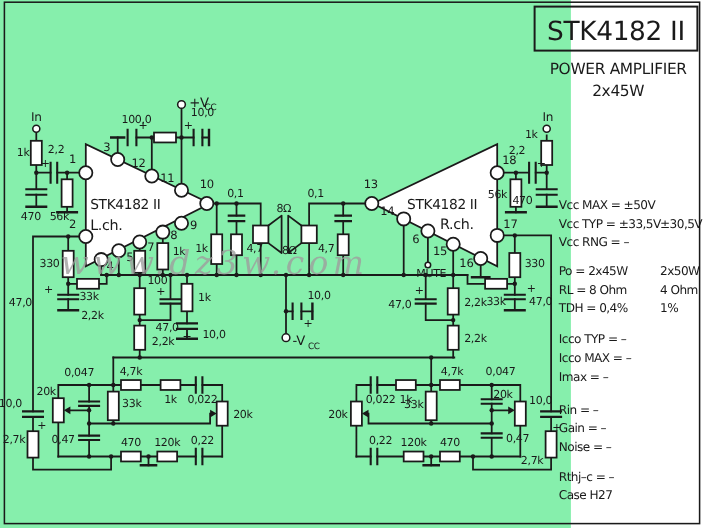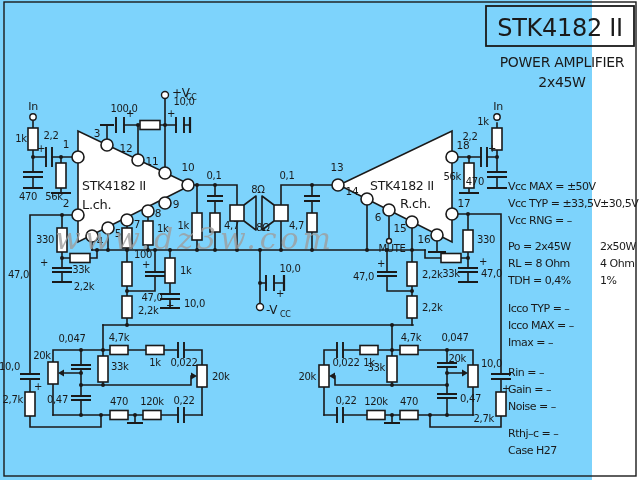--- a/index.html
+++ b/index.html
@@ -1,16 +1,16 @@
 <!DOCTYPE html>
 <html><head>
 <meta charset="utf-8">
 <style>
   html,body{margin:0;padding:0;background:#fff;}
-  #stage{width:592px;height:480px;position:relative;background:#7dd3fc;}
+  #stage{width:519px;height:480px;position:relative;background:#86efac;}
   svg text{font-family:"DejaVu Sans","Liberation Sans",sans-serif;fill:#1a1a1a;letter-spacing:-0.3px;}
   .w path{fill:none;stroke:#1a1a1a;stroke-width:1.6;stroke-linecap:square;}
   .cap path{fill:none;stroke:#1a1a1a;stroke-width:1.9;stroke-linecap:butt;}
   .gnd path{fill:none;stroke:#1a1a1a;stroke-width:2.2;stroke-linecap:butt;}
   .res rect{fill:#fff;stroke:#1a1a1a;stroke-width:1.6;}
   .tri{fill:#fff;stroke:#1a1a1a;stroke-width:1.6;}
   .spk rect{fill:#fff;stroke:#1a1a1a;stroke-width:1.6;}
   .spk path{fill:none;stroke:#1a1a1a;stroke-width:1.6;stroke-linejoin:round;}
   .term{fill:#fff;stroke:#1a1a1a;stroke-width:1.4;}
   .dot{fill:#1a1a1a;}

